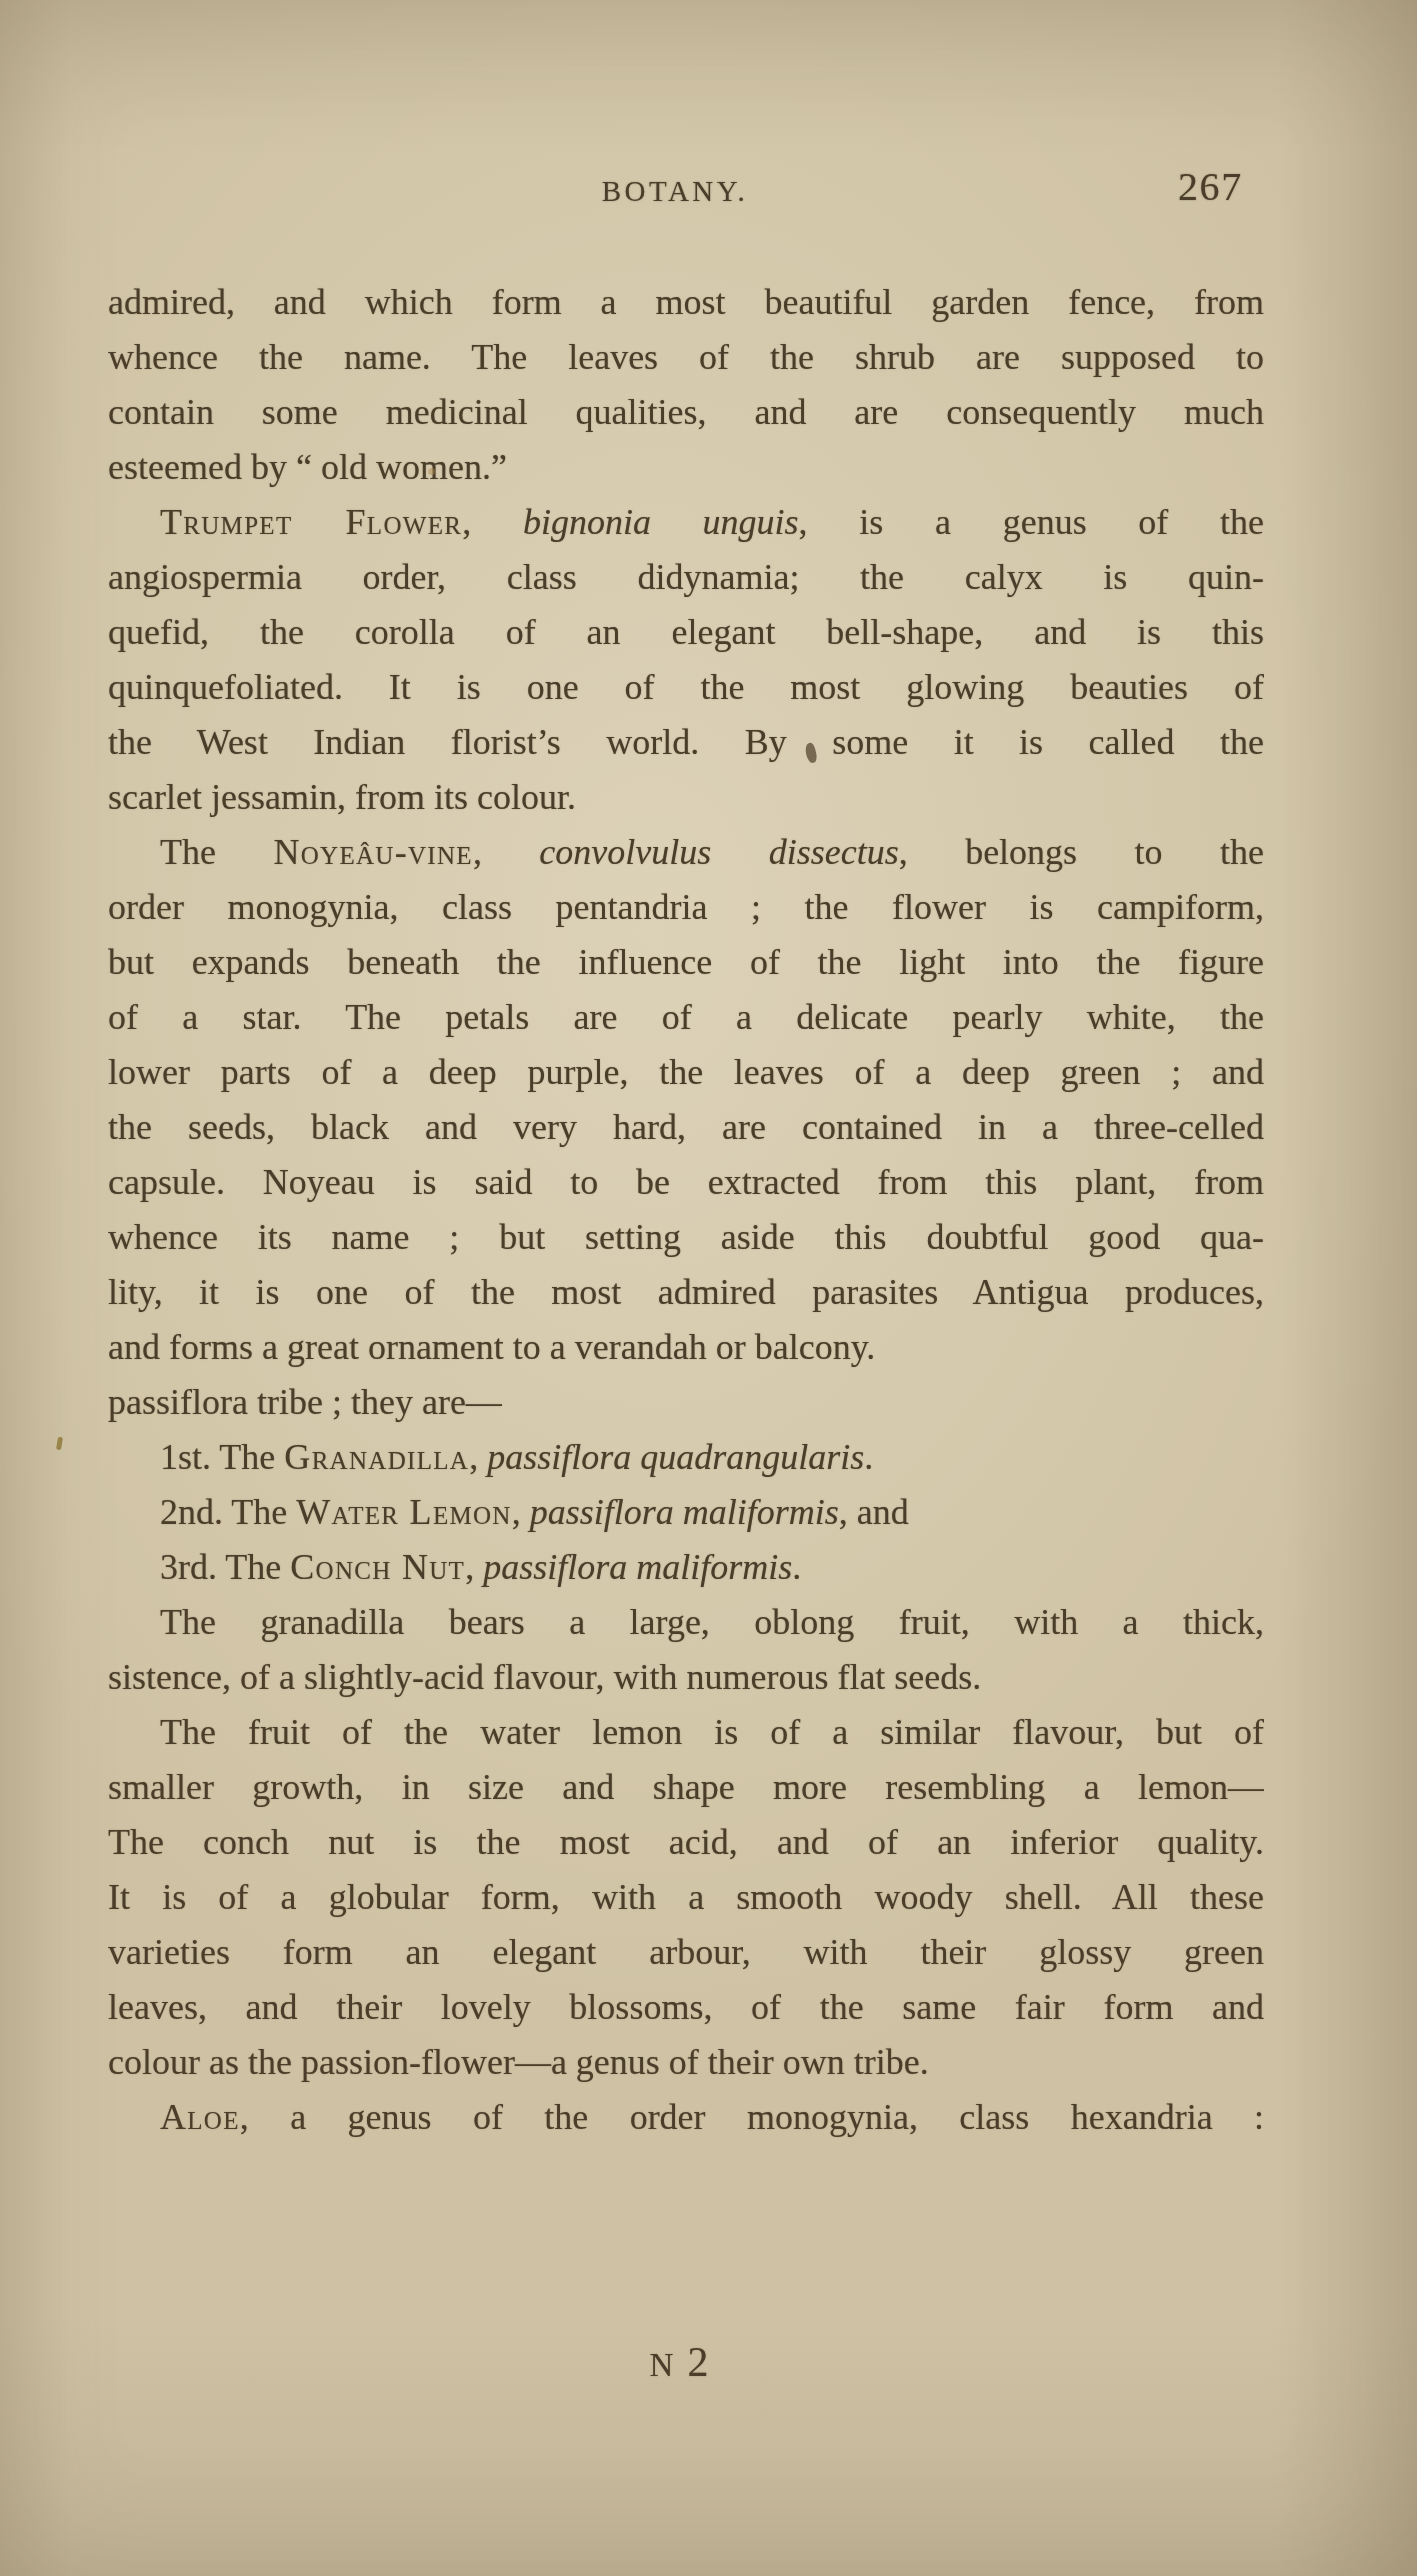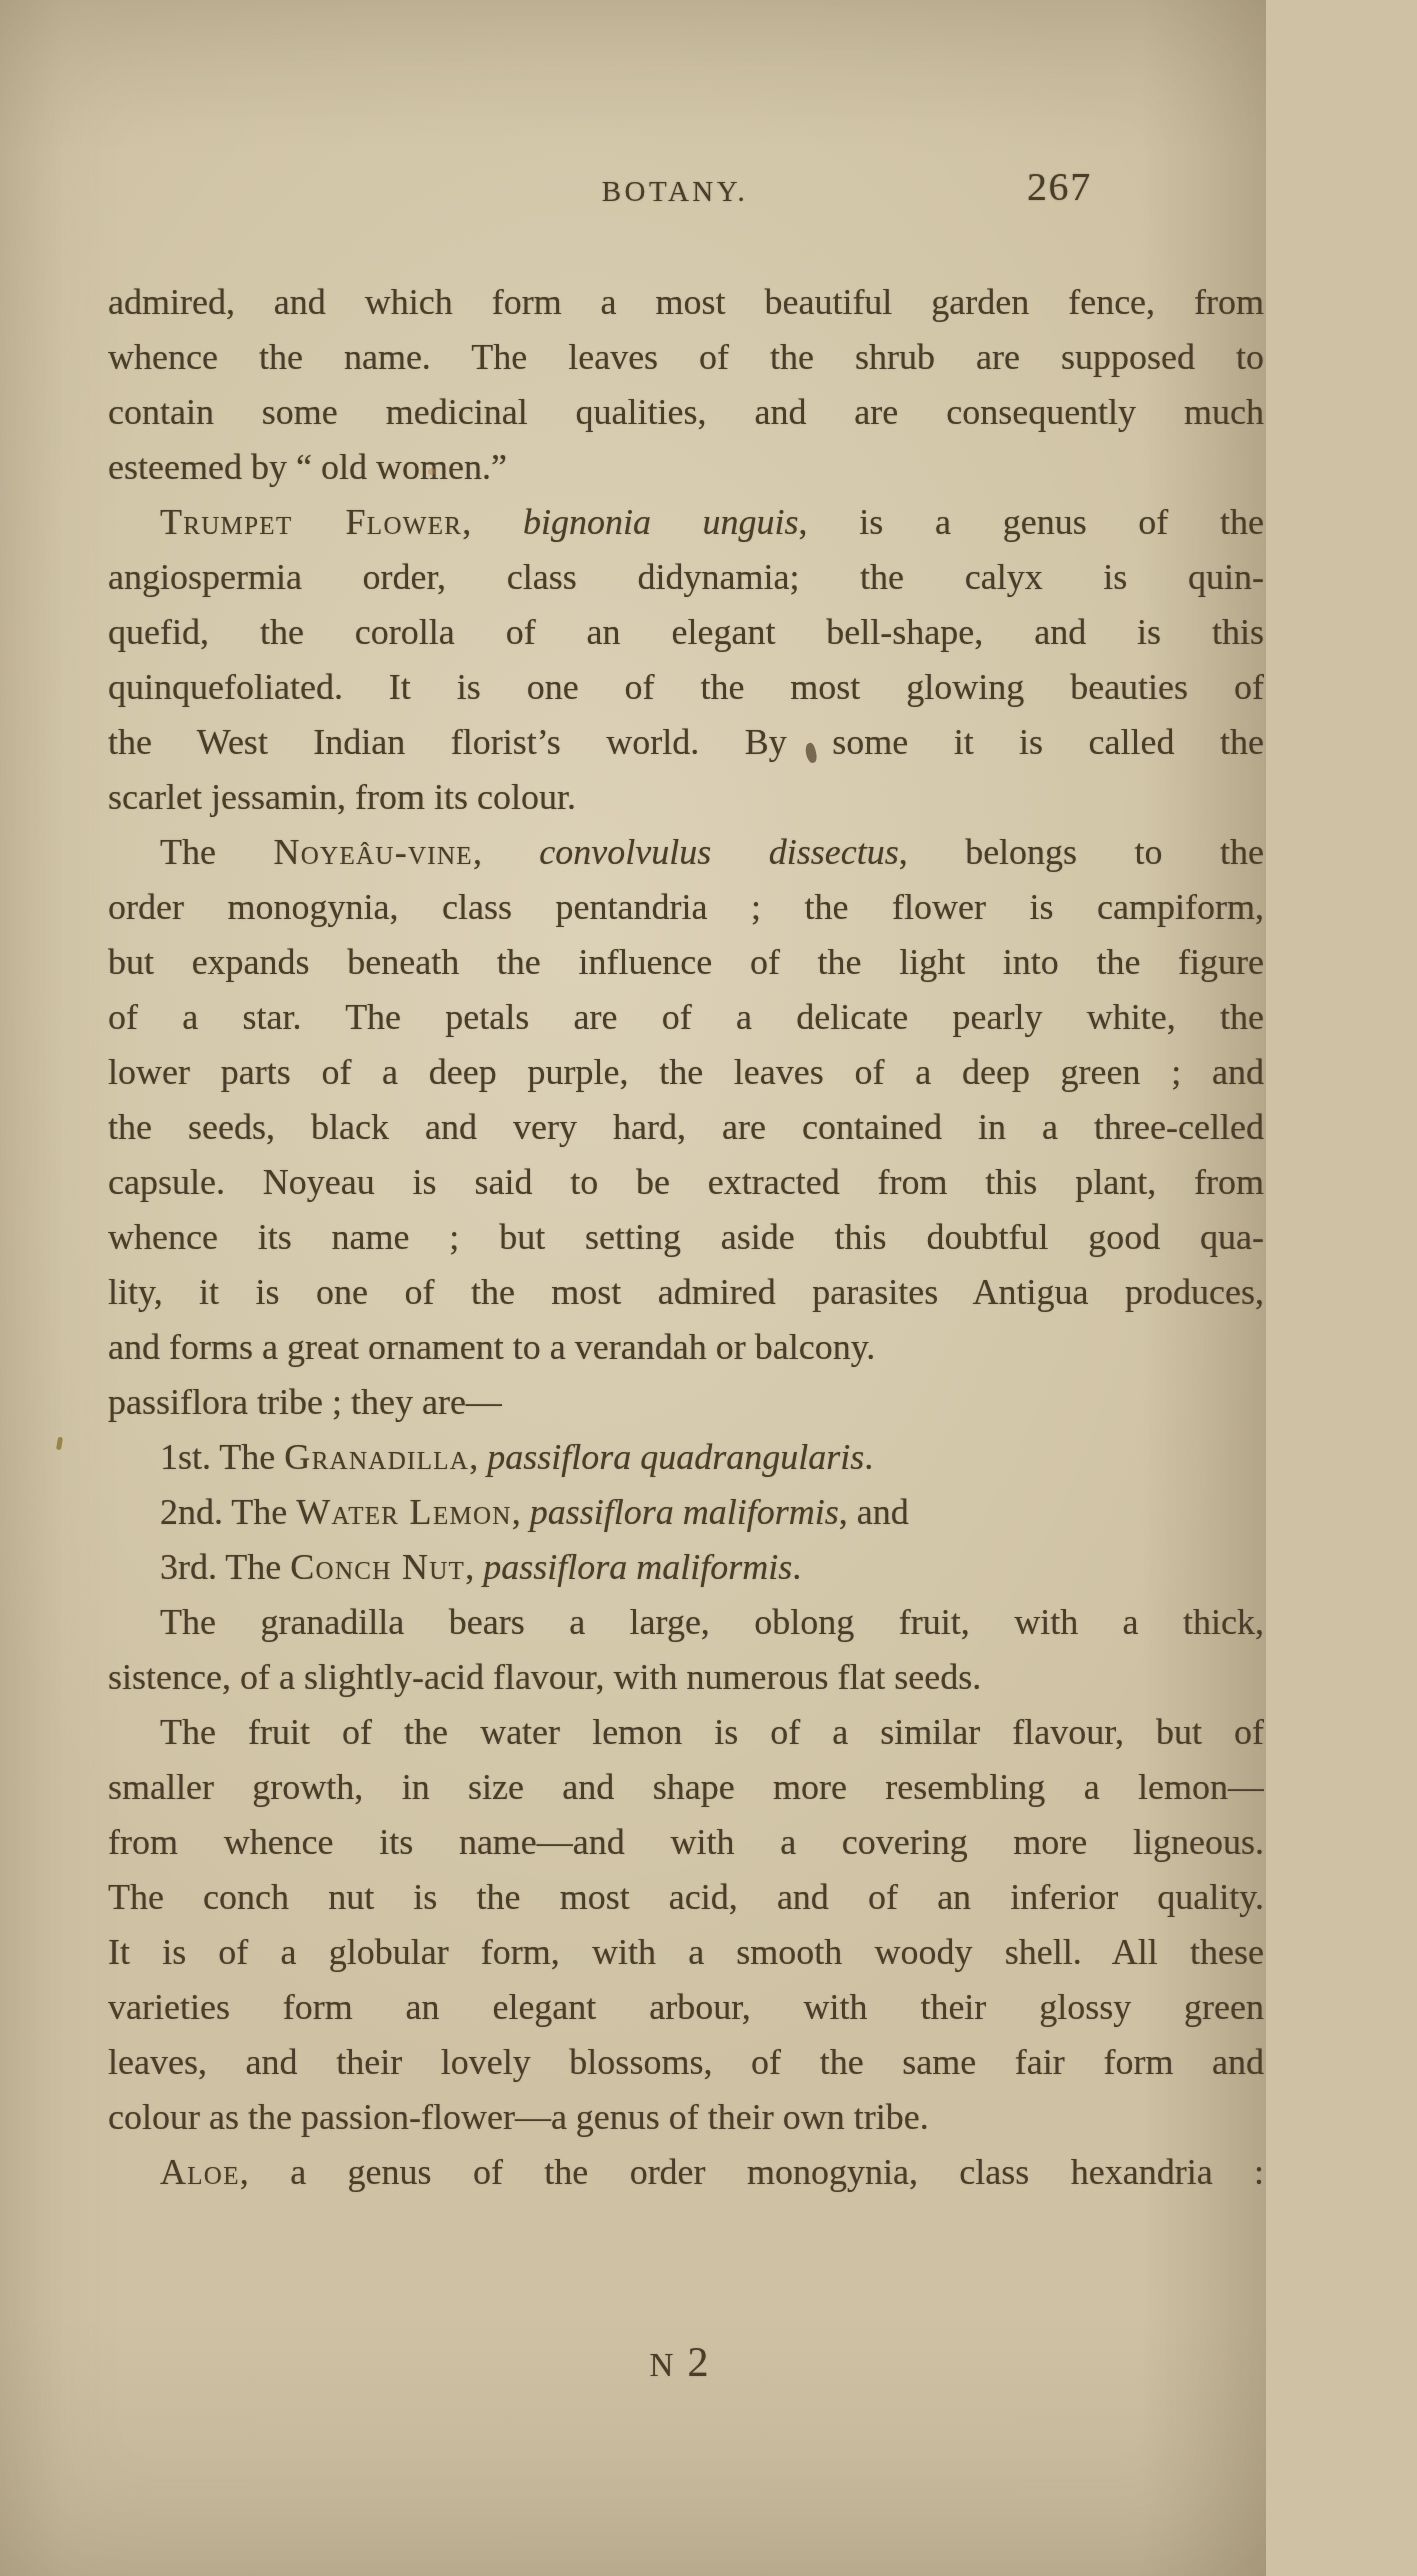--- a/index.html
+++ b/index.html
@@ -2,29 +2,28 @@
 <html style="--paper: #cfc2a4; --ink: #4a3d29;font-size:14px"><head>
 <meta charset="utf-8">
 <style>
   html,body{margin:0;padding:0;}
   body{
     width:1417px;height:2576px;
     font-family:"Liberation Serif","DejaVu Serif",serif;
     background:#cfc2a4;
   }
   .page{
-    position:relative;width:1236px;height:2576px;overflow:hidden;
+    position:relative;width:1417px;height:2576px;overflow:hidden;
     background-color:var(--paper,#cfc2a4);
     background-image:
       radial-gradient(90% 70% at 46% 36%, rgba(255,252,235,0.28), rgba(255,252,235,0) 65%),
       linear-gradient(90deg, rgba(88,72,48,0.08) 0%, rgba(88,72,48,0) 5%, rgba(88,72,48,0) 90%, rgba(88,72,48,0.16) 100%),
       linear-gradient(180deg, rgba(88,72,48,0.10) 0%, rgba(88,72,48,0) 6%, rgba(88,72,48,0) 90%, rgba(88,72,48,0.12) 100%);
     box-shadow:inset 0 0 121px rgba(96,78,50,0.18);
     color:var(--ink,#4a3d29);
-    padding-left:30px;
   }
   .running-head{
     position:absolute;left:675px;top:175px;transform:translateX(-50%);
     font-size:29px;letter-spacing:3.5px;
     color:var(--ink,#4a3d29);
     text-shadow:0 0 1.7px rgba(74,61,41,0.5);
   }
   .page-number{
     position:absolute;right:174px;top:163px;
     font-size:40px;letter-spacing:1.7px;
@@ -89,21 +88,20 @@
       <div class="line jst"><span class="normal">lity, it is one of the most admired parasites Antigua produces,</span></div>
       <div class="line flh"><span class="normal">and forms a great ornament to a verandah or balcony.</span></div>
       <div class="line flh"><span class="normal">passiflora tribe ; they are—</span></div>
       <div class="line flh ind"><span class="normal">1st. The </span><span class="smallcaps">Granadilla</span><span class="normal">, </span><span class="italic">passiflora quadrangularis</span><span class="normal">.</span></div>
       <div class="line flh ind"><span class="normal">2nd. The </span><span class="smallcaps">Water Lemon</span><span class="normal">, </span><span class="italic">passiflora maliformis</span><span class="normal">, and</span></div>
       <div class="line flh ind"><span class="normal">3rd. The </span><span class="smallcaps">Conch Nut</span><span class="normal">, </span><span class="italic">passiflora maliformis</span><span class="normal">.</span></div>
       <div class="line jst ind"><span class="normal">The granadilla bears a large, oblong fruit, with a thick,</span></div>
       <div class="line flh"><span class="normal">sistence, of a slightly-acid flavour, with numerous flat seeds.</span></div>
       <div class="line jst ind"><span class="normal">The fruit of the water lemon is of a similar flavour, but of</span></div>
       <div class="line jst"><span class="normal">smaller growth, in size and shape more resembling a lemon—</span></div>
-      <div class="line jst"><span class="normal">from whence its name—and with a covering more ligneous.</span></div>
       <div class="line jst"><span class="normal">The conch nut is the most acid, and of an inferior quality.</span></div>
       <div class="line jst"><span class="normal">It is of a globular form, with a smooth woody shell.  All these</span></div>
       <div class="line jst"><span class="normal">varieties form an elegant arbour, with their glossy green</span></div>
       <div class="line jst"><span class="normal">leaves, and their lovely blossoms, of the same fair form and</span></div>
       <div class="line flh"><span class="normal">colour as the passion-flower—a genus of their own tribe.</span></div>
       <div class="line jst ind"><span class="smallcaps">Aloe</span><span class="normal">, a genus of the order monogynia, class hexandria :</span></div>
     </div>
 
   <div class="signature">
     <span class="sig-letter">N</span>

